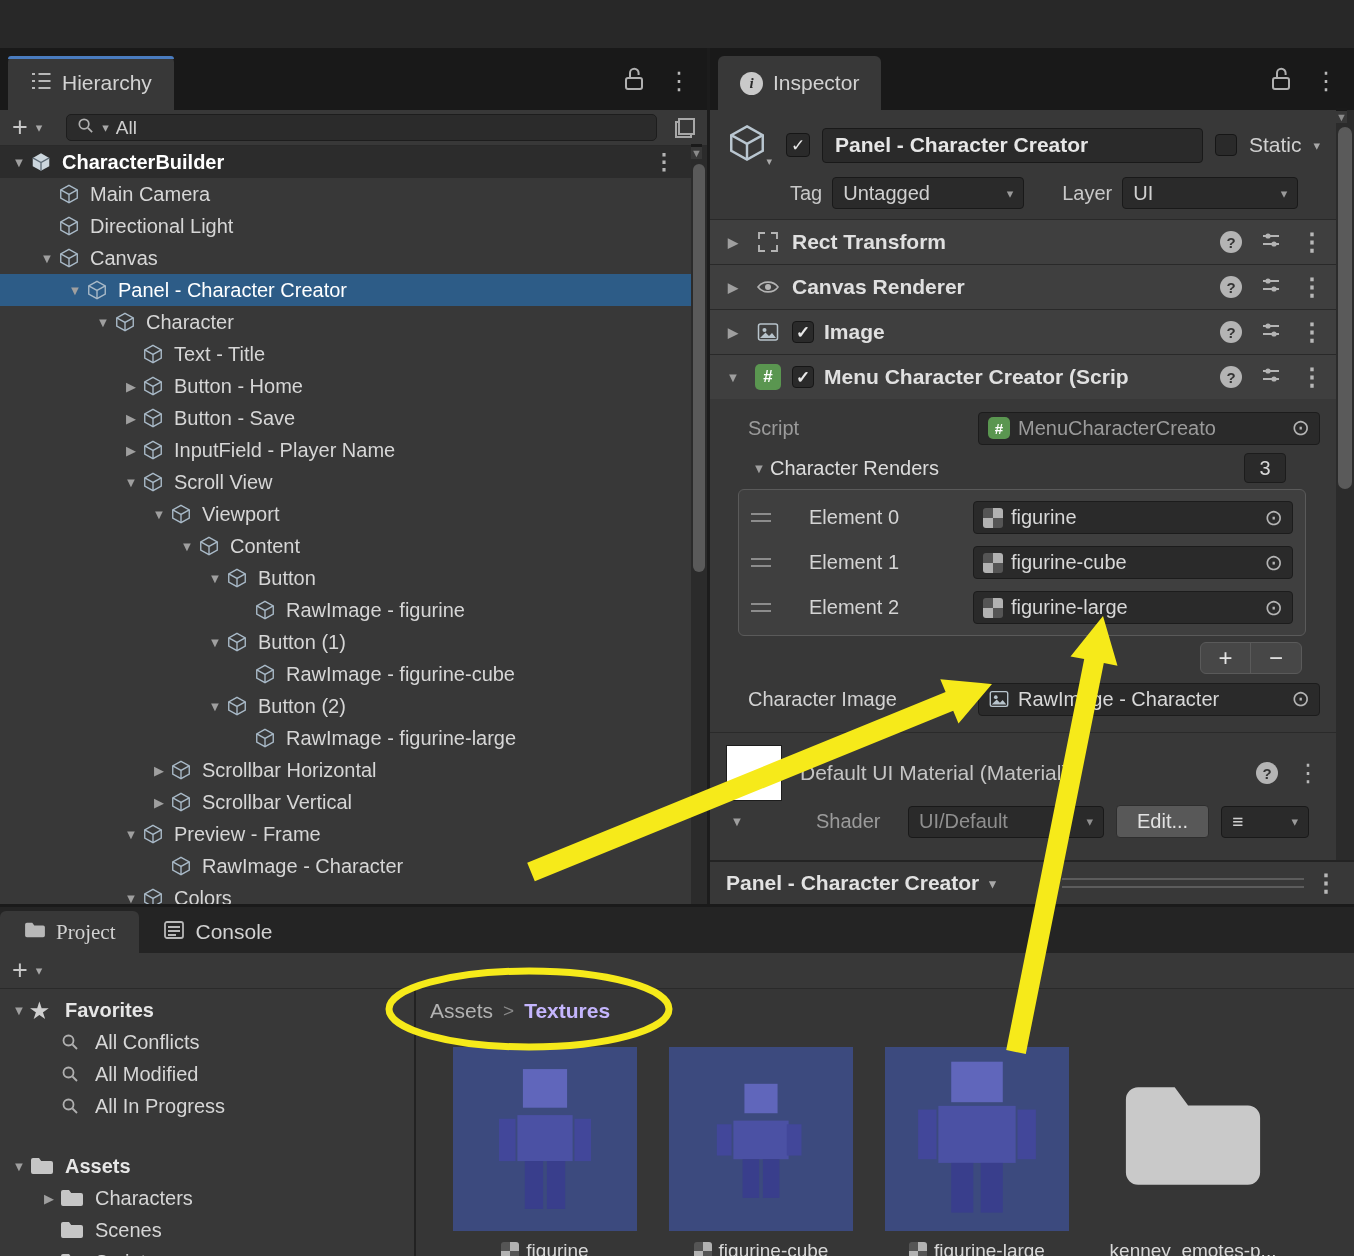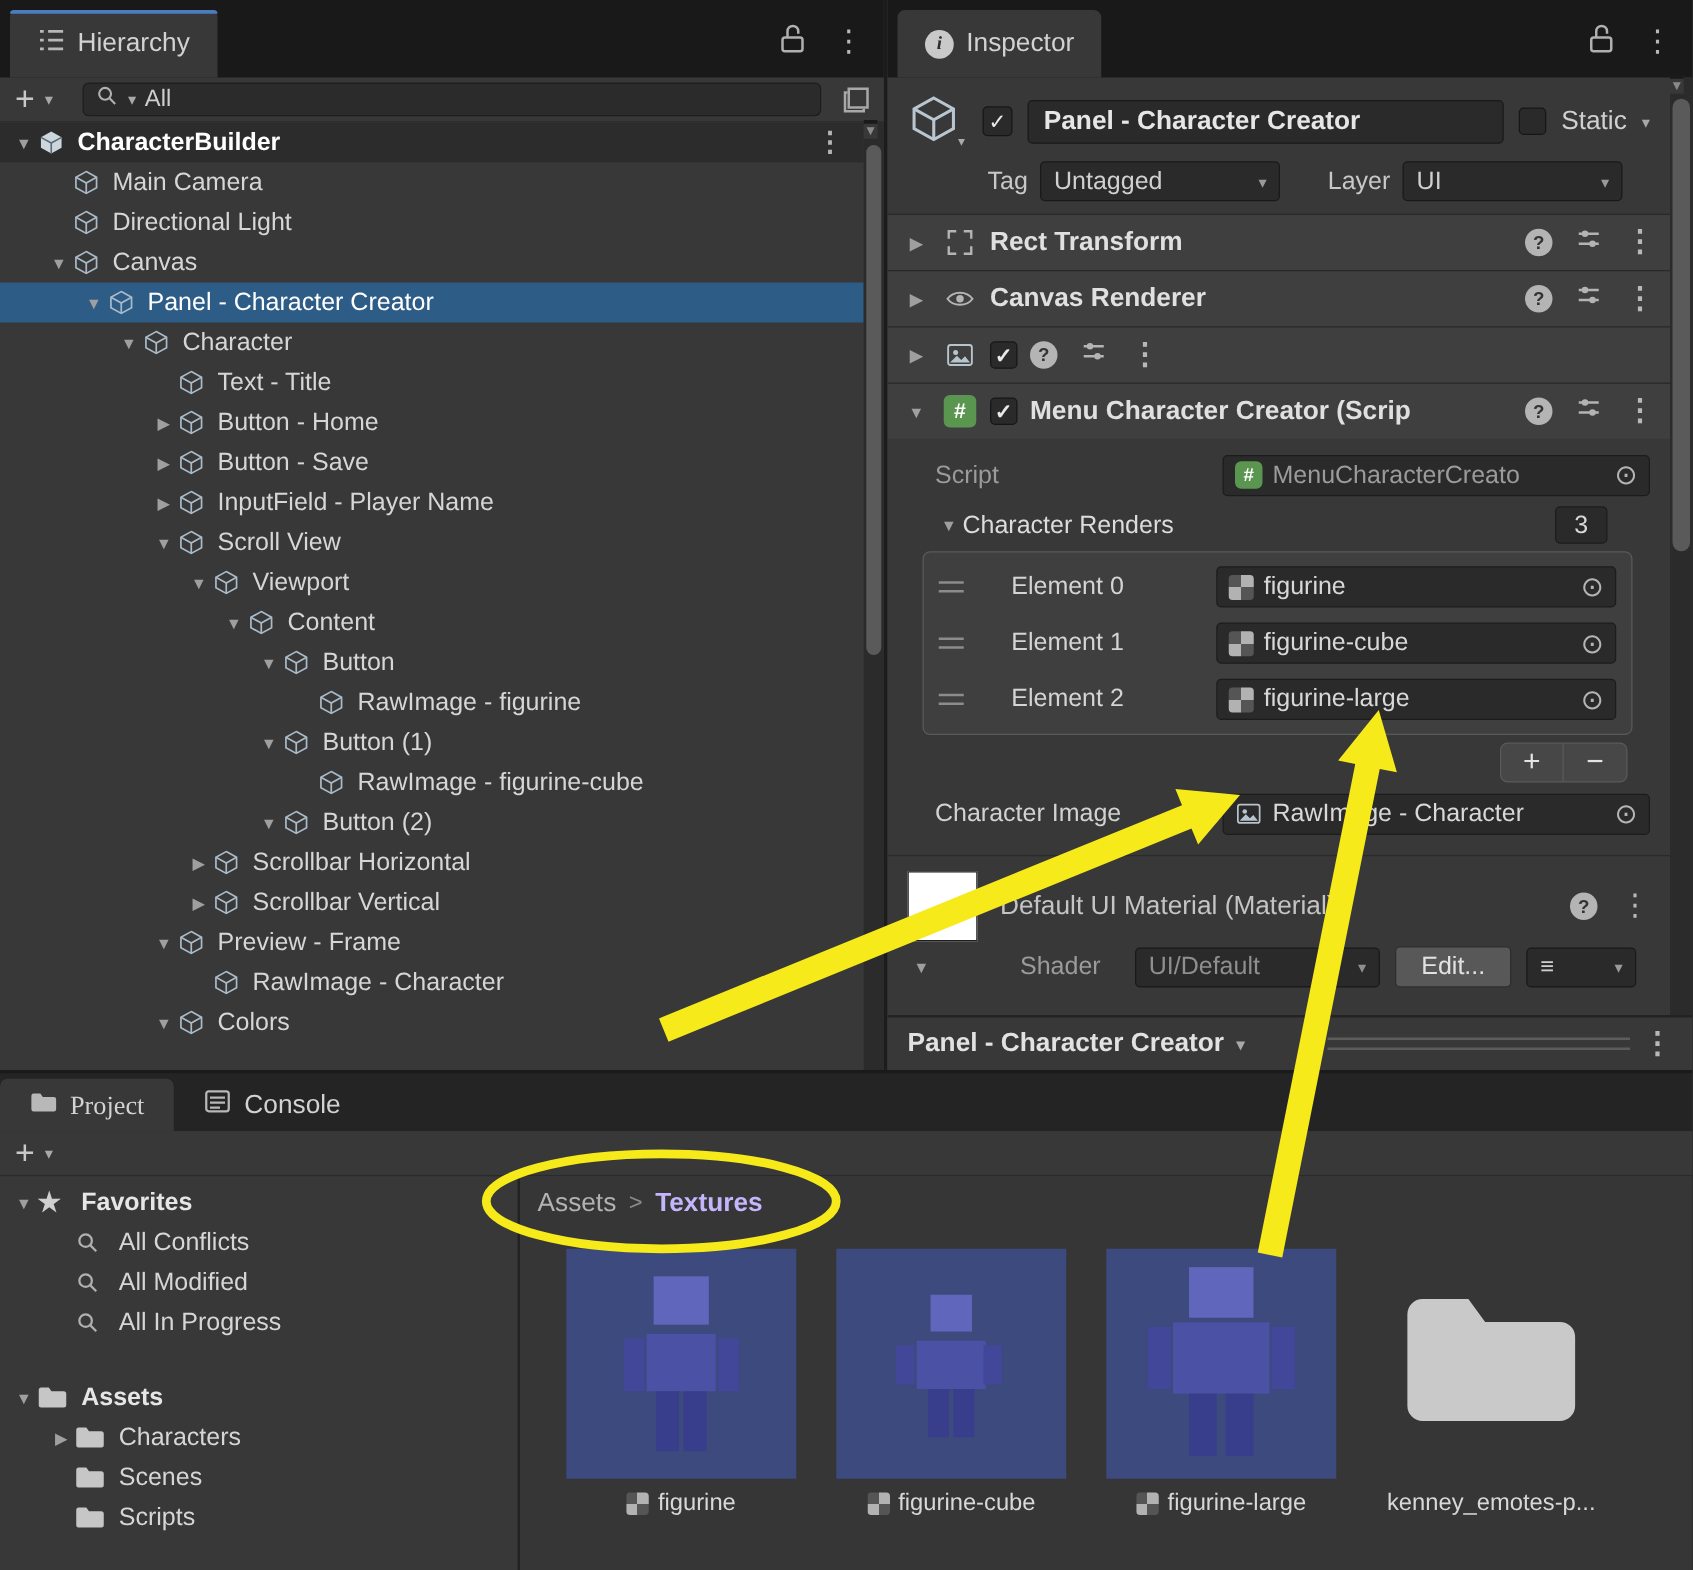--- a/index.html
+++ b/index.html
@@ -31,21 +31,21 @@
   .checker.small { width:18px; height:18px; }
   .target-icon { font-size:22px; color:#b4b4b4; margin-left:auto; flex:none; line-height:1; }
 
   
   .vscroll { position:absolute; width:16px; background:#2b2b2b; }
   .sb-thumb { position:absolute; left:2px; right:2px; background:#5a5a5a; border-radius:7px; }
   .sb-arrow { position:absolute; left:0; right:0; text-align:center; font-size:11px; color:#8a8a8a; }
   .sb-arrow.top { top:3px; } .sb-arrow.bottom { bottom:3px; }
 
   
-  .top { display:flex; height:856px; }
+  .top { display:flex; height:856px;margin-top:48px; }
   .hierarchy { width:710px; position:relative; background:#383838; border-right:3px solid #1c1c1c; }
   .inspector { flex:1; position:relative; background:#383838; }
 
   
   .searchbox { flex:1; height:27px; margin-left:16px; background:#2b2b2b; border:1px solid #1d1d1d;
                border-radius:5px; display:flex; align-items:center; gap:7px; padding:0 9px;
                font-size:19px; color:#cfcfcf; }
   .popout { position:relative; width:20px; height:20px; margin-left:10px; flex:none; }
   .popout::before { content:""; position:absolute; left:0; bottom:0; width:13px; height:13px; border:2px solid #a8a8a8; }
   .popout::after  { content:""; position:absolute; right:0; top:0; width:13px; height:13px; border:2px solid #a8a8a8; background:#383838; }
@@ -377,20 +377,31 @@
             <span class="arrow">▼</span>
             <span class="obj-icon">
               <svg width="22" height="22" viewBox="0 0 24 24" fill="none" stroke="#a9bac8" stroke-width="1.5">
                 <path d="M12 2.5 21 7.5 21 16.5 12 21.5 3 16.5 3 7.5Z"></path>
                 <path d="M3 7.5 12 12.5 21 7.5"></path>
                 <path d="M12 12.5V21.5"></path>
               </svg>
             </span>
             <span class="tlabel">Button (2)</span>
           </div>
+          <div class="trow" style="padding-left: 232px;">
+            <span class="arrow"></span>
+            <span class="obj-icon">
+              <svg width="22" height="22" viewBox="0 0 24 24" fill="none" stroke="#a9bac8" stroke-width="1.5">
+                <path d="M12 2.5 21 7.5 21 16.5 12 21.5 3 16.5 3 7.5Z"></path>
+                <path d="M3 7.5 12 12.5 21 7.5"></path>
+                <path d="M12 12.5V21.5"></path>
+              </svg>
+            </span>
+            <span class="tlabel">RawImage - figurine-large</span>
+          </div>
           <div class="trow" style="padding-left: 148px;">
             <span class="arrow">▶</span>
             <span class="obj-icon">
               <svg width="22" height="22" viewBox="0 0 24 24" fill="none" stroke="#a9bac8" stroke-width="1.5">
                 <path d="M12 2.5 21 7.5 21 16.5 12 21.5 3 16.5 3 7.5Z"></path>
                 <path d="M3 7.5 12 12.5 21 7.5"></path>
                 <path d="M12 12.5V21.5"></path>
               </svg>
             </span>
             <span class="tlabel">Scrollbar Horizontal</span>
@@ -535,20 +546,21 @@
         <div class="comp">
           <span class="arrow">▶</span>
           <span class="cicon">
               <svg width="24" height="24" viewBox="0 0 24 24">
                 <rect x="2.5" y="4" width="19" height="16" rx="2" fill="none" stroke="#b8c4cc" stroke-width="1.5"></rect>
                 <circle cx="8.5" cy="10" r="2" fill="#b8c4cc"></circle>
                 <path d="M4 18 9.5 12.5 13 16 16 13 20 18Z" fill="#b8c4cc"></path>
               </svg>
             </span>
           <span class="chk" style="width:22px;height:22px;">✓</span>
+          <span class="comp-name">Image</span>
           <span class="right-icons">
               <span class="help-icon">?</span>
               <span><svg width="22" height="22" viewBox="0 0 22 22" stroke="#b4b4b4" stroke-width="2">
                   <path d="M3 7h16M3 15h16"></path>
                   <circle cx="8" cy="7" r="2.6" fill="#b4b4b4" stroke="none"></circle>
                   <circle cx="14" cy="15" r="2.6" fill="#b4b4b4" stroke="none"></circle>
                 </svg></span>
               <span class="kebab">⋮</span>
             </span>
         </div>

